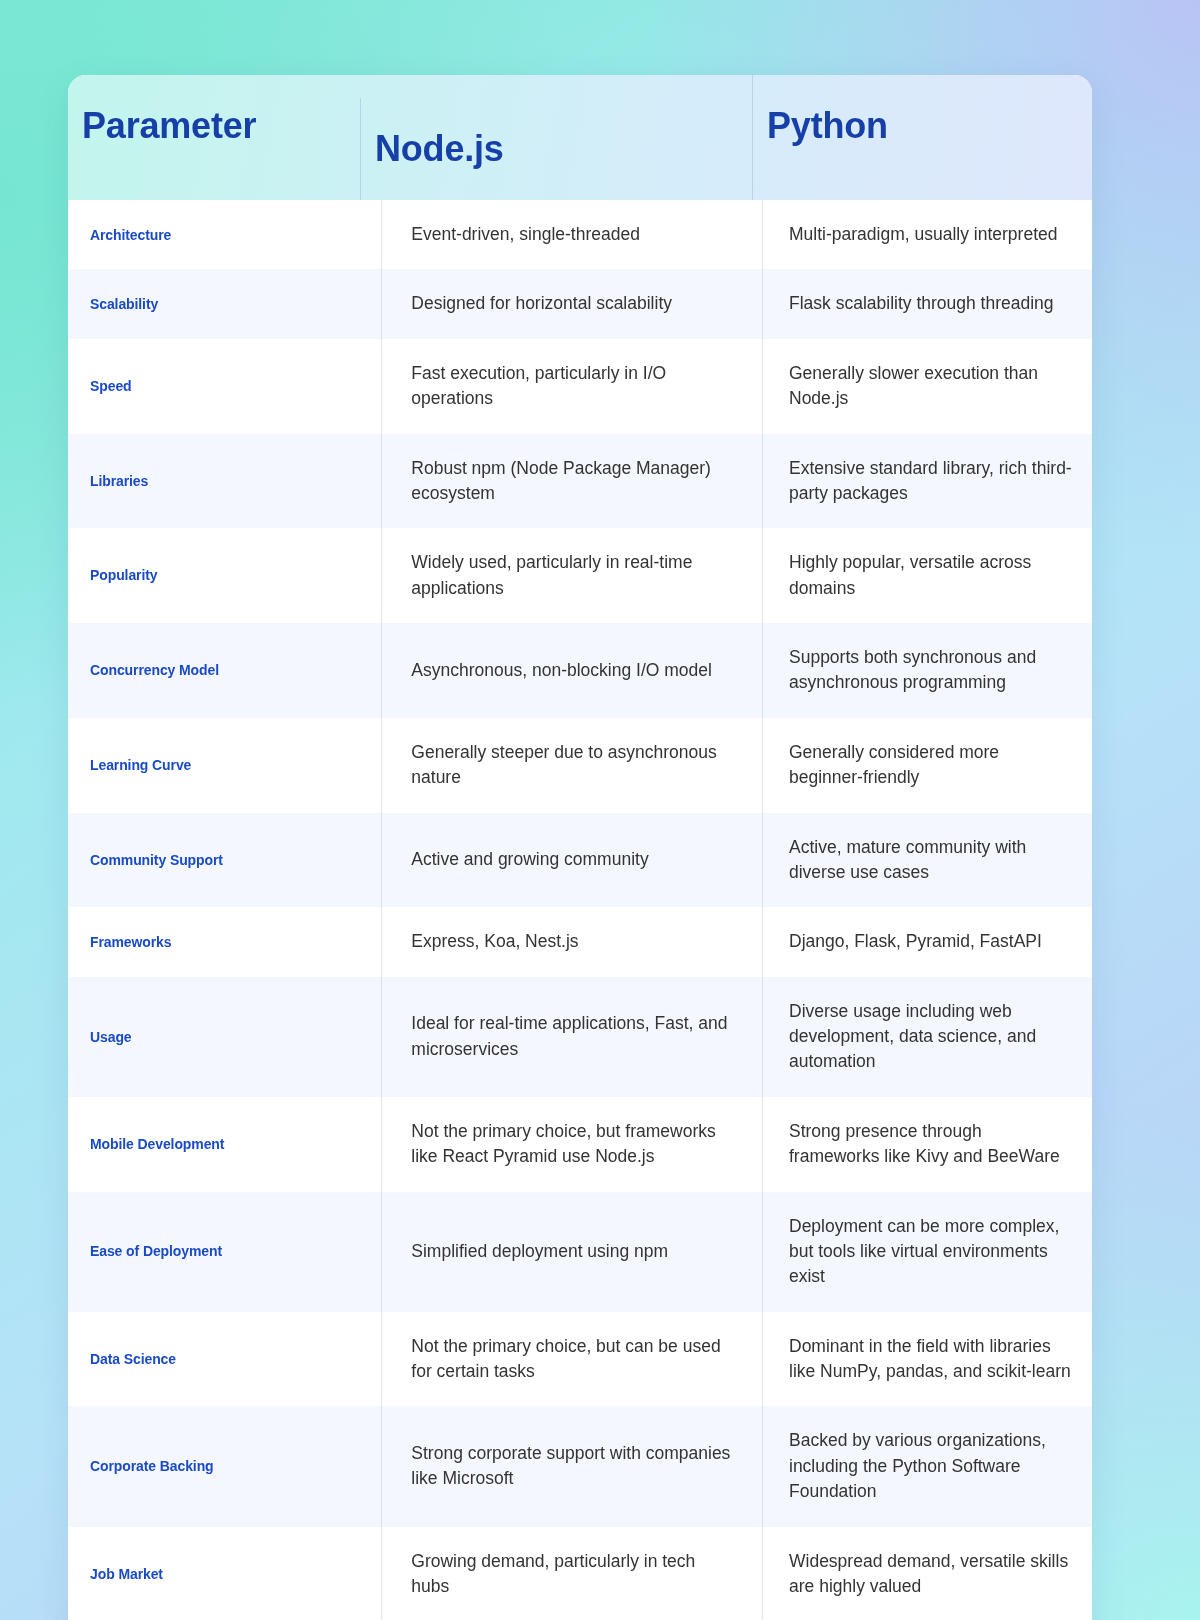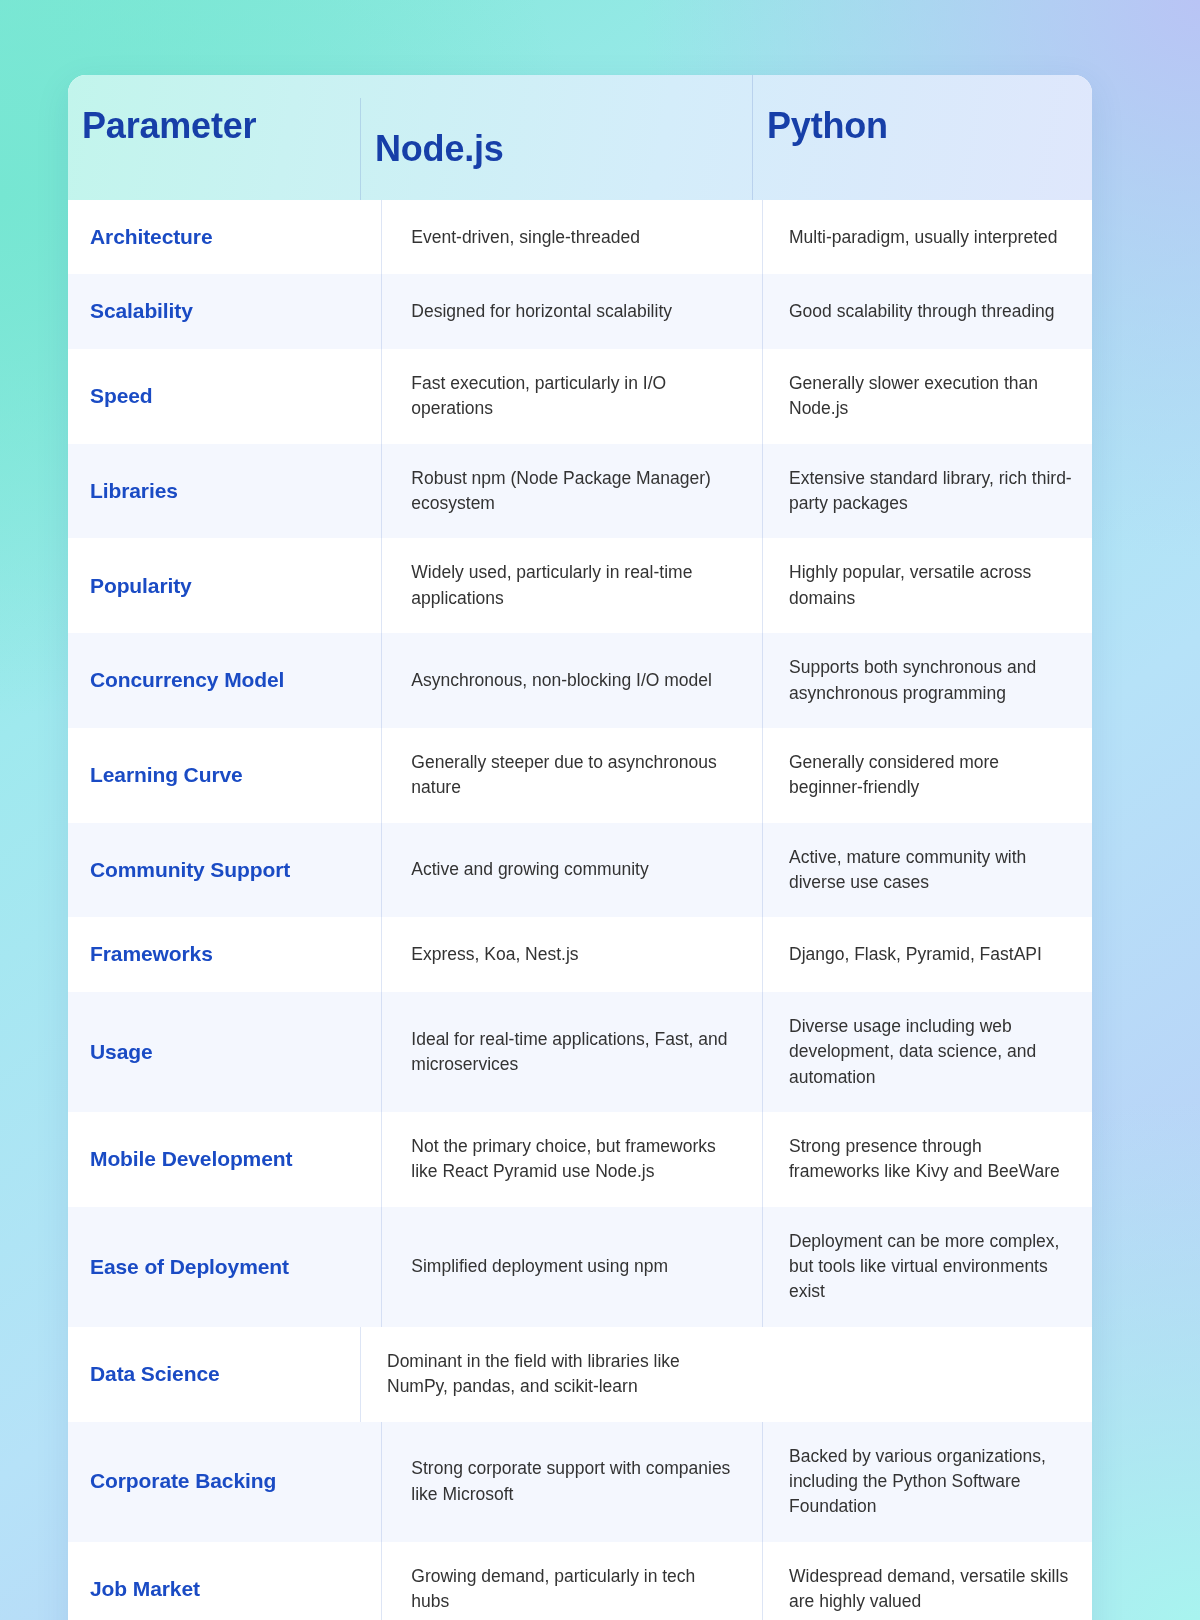--- a/index.html
+++ b/index.html
@@ -70,21 +70,21 @@
     align-items: center;
     padding: 22px 16px;
     font-size: 17.5px;
     line-height: 1.45;
     color: #333333;
   }
   .cell.param {
     width: 292px;
     padding-left: 22px;
     padding-right: 12px;
-    font-size: 21px;
+    font-size: 14px;
     font-weight: 700;
     letter-spacing: -0.1px;
     color: #1a4bc4;
   }
   .cell.node {
     width: 392px;
     padding-left: 29px;
     padding-right: 26px;
     border-left: 1px solid rgba(150,175,225,0.32);
     margin-left: 30px;
@@ -110,21 +110,21 @@
 
     <div class="tbody" id="table-body">
         <div class="trow">
           <div class="cell param">Architecture</div>
           <div class="cell node">Event-driven, single-threaded</div>
           <div class="cell python">Multi-paradigm, usually interpreted</div>
         </div>
         <div class="trow alt">
           <div class="cell param">Scalability</div>
           <div class="cell node">Designed for horizontal scalability</div>
-          <div class="cell python">Good scalability through threading</div>
+          <div class="cell python">Flask scalability through threading</div>
         </div>
         <div class="trow">
           <div class="cell param">Speed</div>
           <div class="cell node">Fast execution, particularly in I/O operations</div>
           <div class="cell python">Generally slower execution than Node.js</div>
         </div>
         <div class="trow alt">
           <div class="cell param">Libraries</div>
           <div class="cell node">Robust npm (Node Package Manager) ecosystem</div>
           <div class="cell python">Extensive standard library, rich third-party packages</div>
@@ -164,20 +164,21 @@
           <div class="cell node">Not the primary choice, but frameworks like React Pyramid use Node.js</div>
           <div class="cell python">Strong presence through frameworks like Kivy and BeeWare</div>
         </div>
         <div class="trow alt">
           <div class="cell param">Ease of Deployment</div>
           <div class="cell node">Simplified deployment using npm</div>
           <div class="cell python">Deployment can be more complex, but tools like virtual environments exist</div>
         </div>
         <div class="trow">
           <div class="cell param">Data Science</div>
+          <div class="cell node">Not the primary choice, but can be used for certain tasks</div>
           <div class="cell python">Dominant in the field with libraries like NumPy, pandas, and scikit-learn</div>
         </div>
         <div class="trow alt">
           <div class="cell param">Corporate Backing</div>
           <div class="cell node">Strong corporate support with companies like Microsoft</div>
           <div class="cell python">Backed by various organizations, including the Python Software Foundation</div>
         </div>
         <div class="trow">
           <div class="cell param">Job Market</div>
           <div class="cell node">Growing demand, particularly in tech hubs</div>

